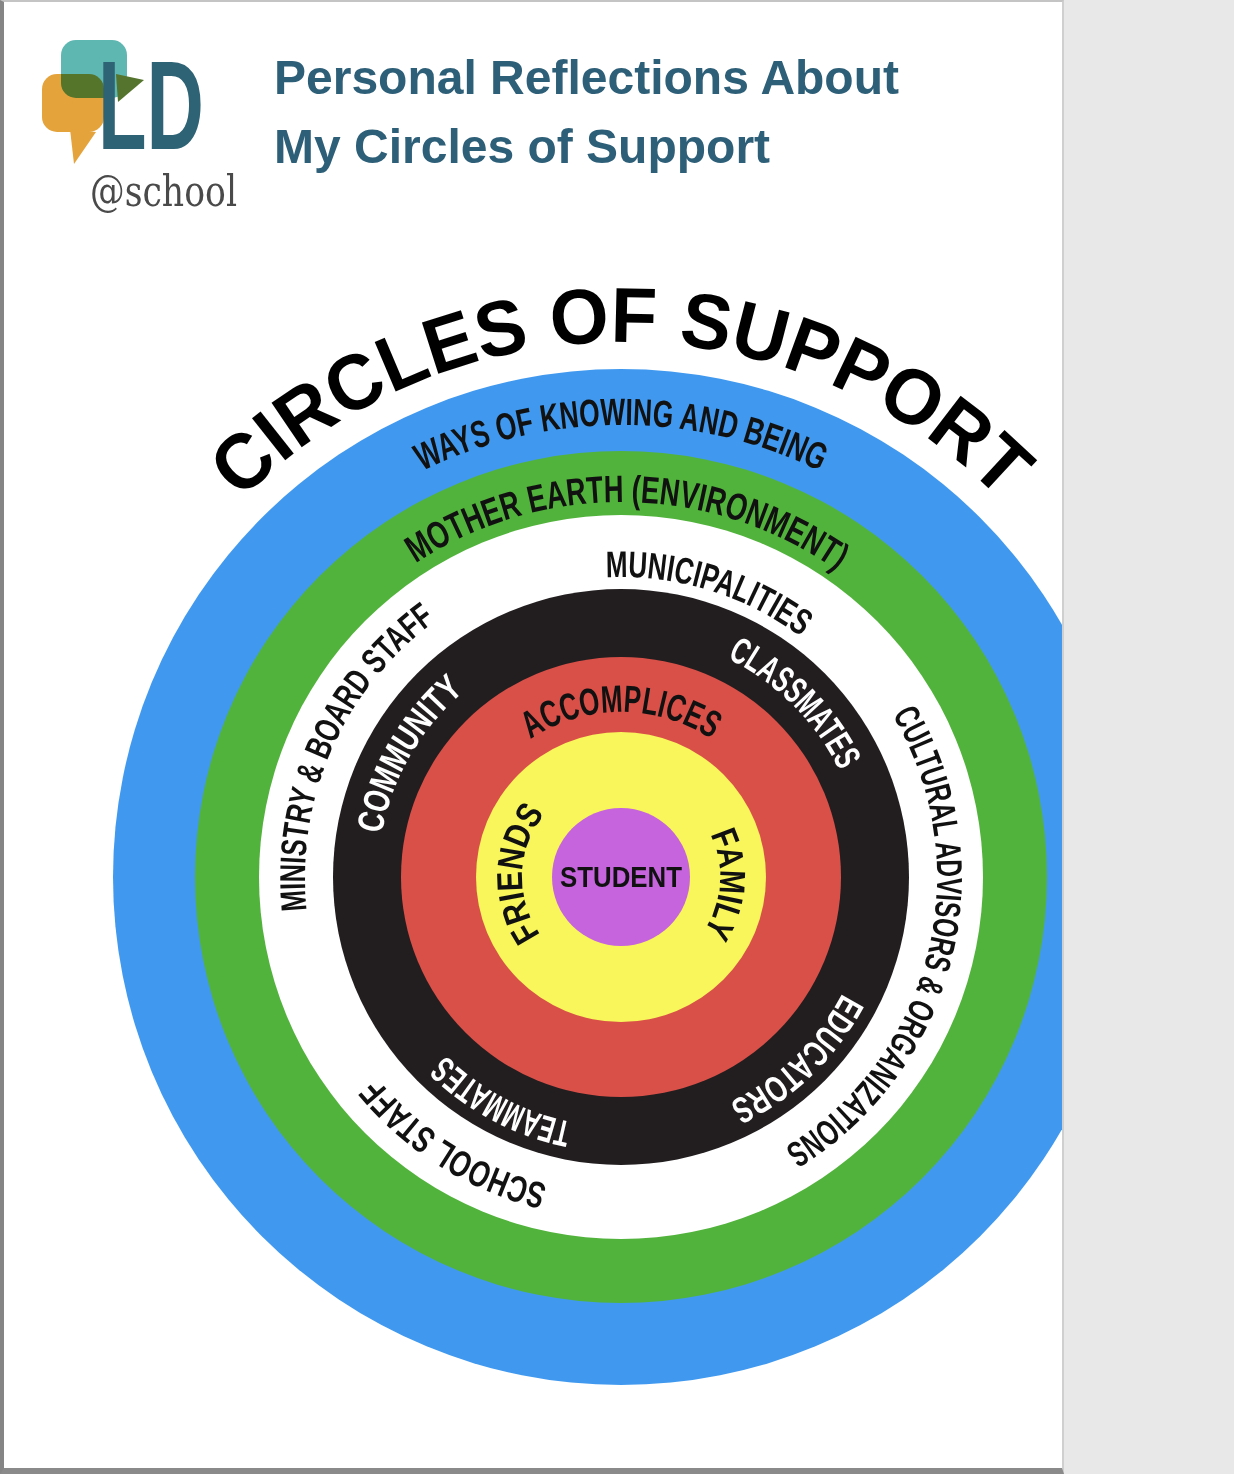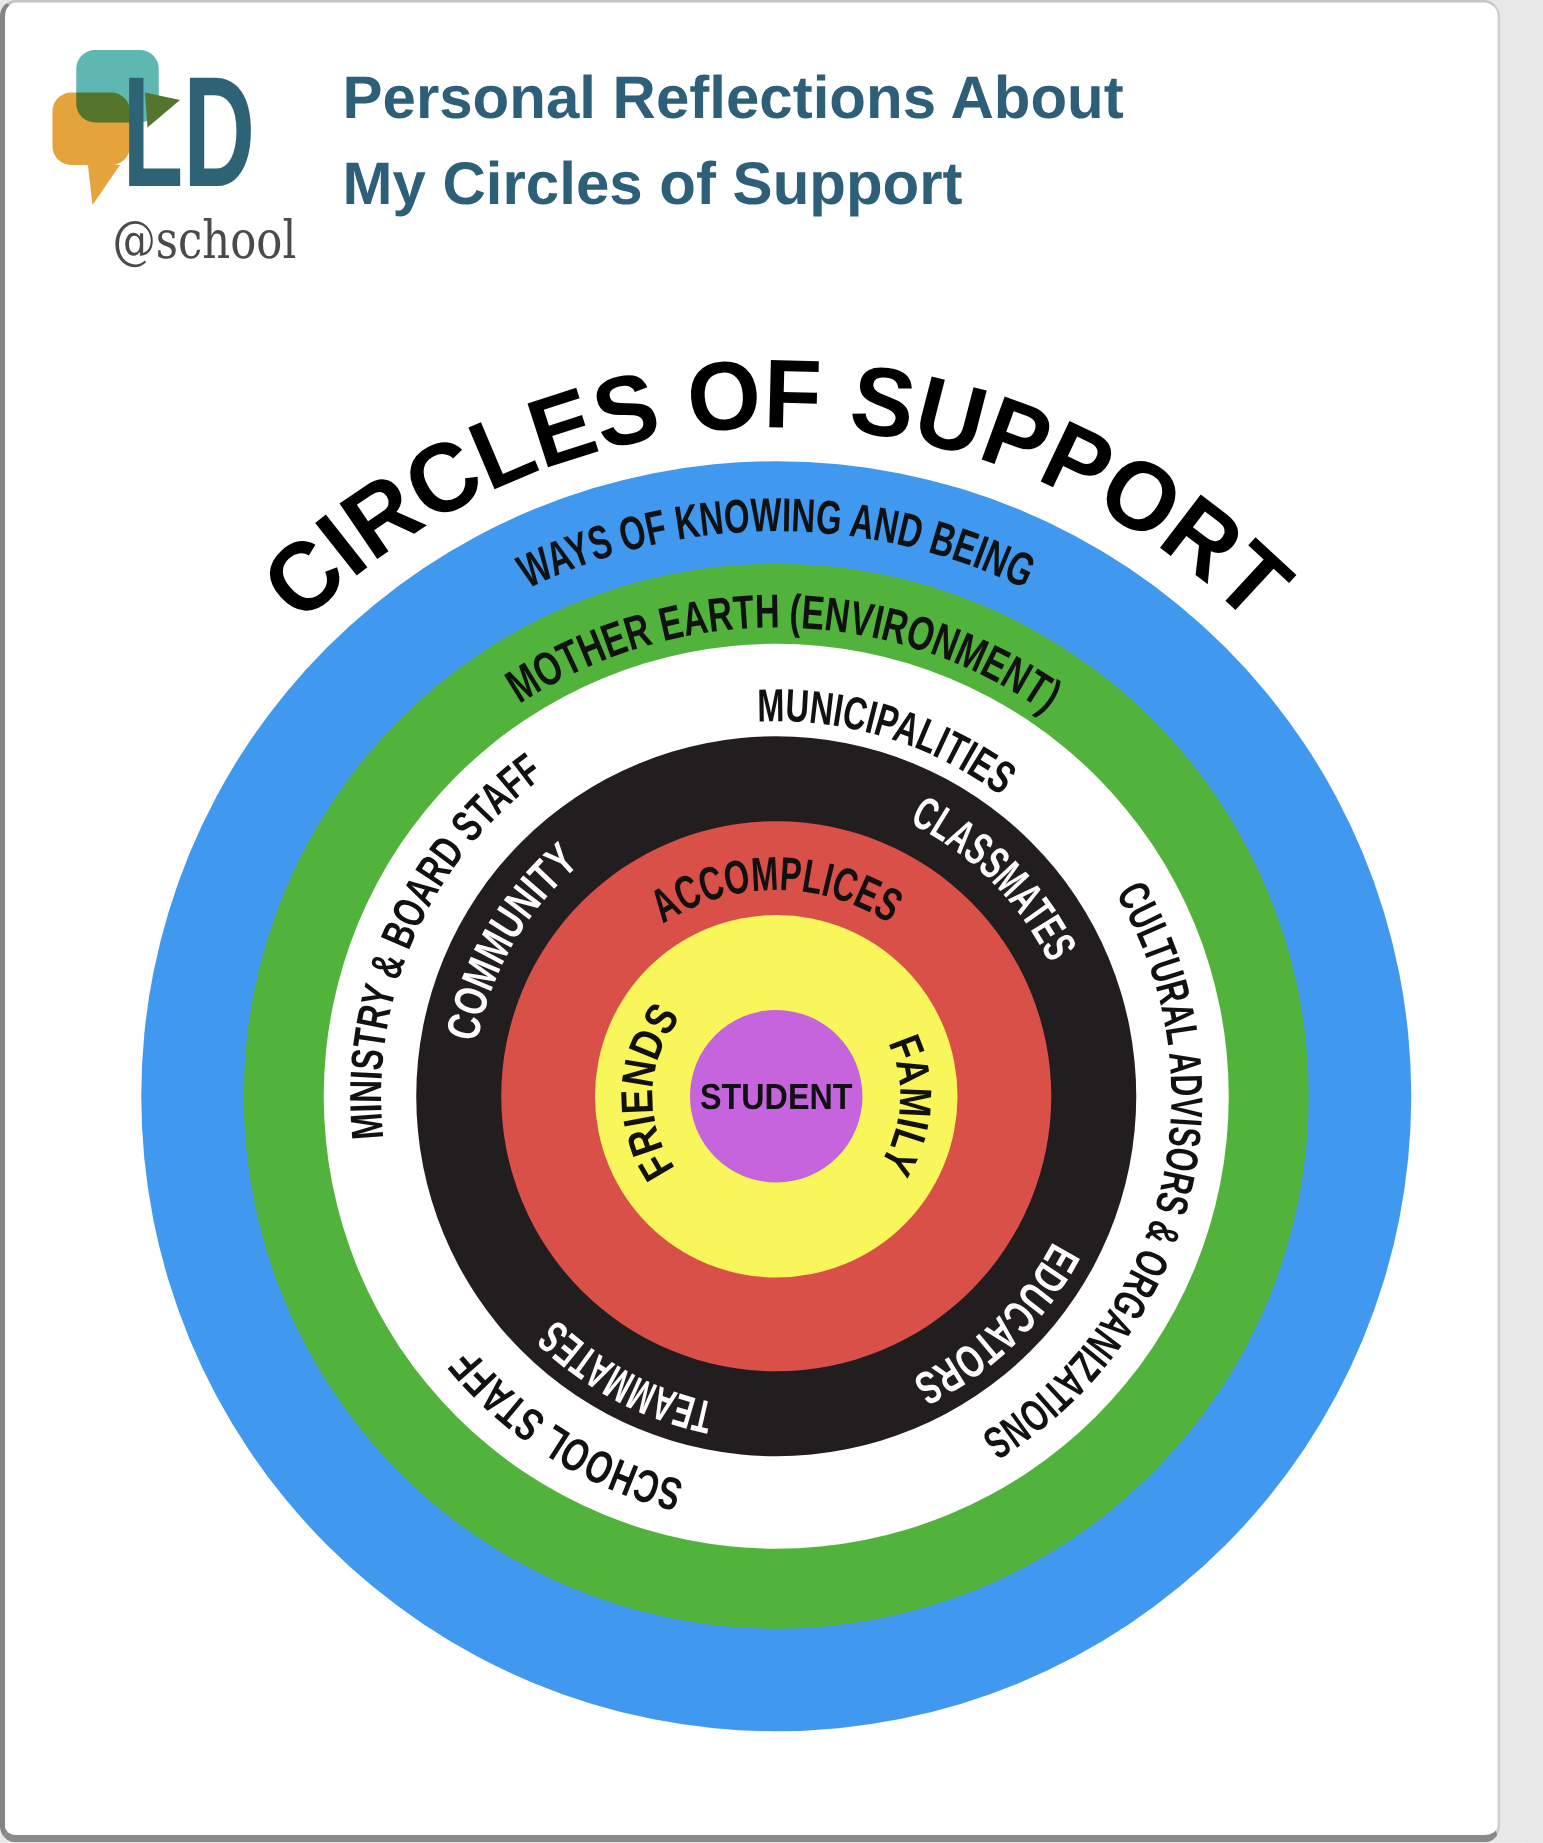--- a/index.html
+++ b/index.html
@@ -1,26 +1,25 @@
 <!DOCTYPE html>
 <html><head>
 <meta charset="utf-8">
 <style>
   html,body{margin:0;padding:0;background:#e8e8e8;}
   #frame{
     position:relative;
-    width:1200px;height:1474px;
+    width:1064px;height:1474px;
     box-sizing:border-box;
     background:#ffffff;
     border-left:4px solid #858585;
     border-bottom:6px solid #8a8a8a;
     border-top:2px solid #c4c4c4;
     border-right:2px solid #cfcfcf;
     overflow:hidden;
-    border-radius:13px;
   }
   svg{display:block;}
   .hdr-title{
     font-family:"Liberation Sans",sans-serif;
     font-weight:bold;
   }
   .arc-label{
     font-family:"Liberation Sans",sans-serif;
     font-weight:bold;
   }

